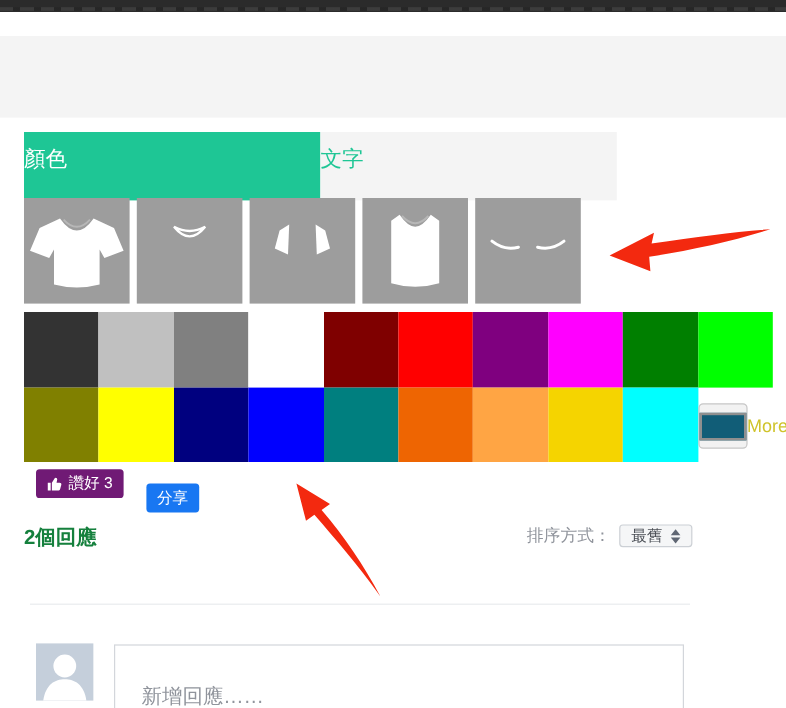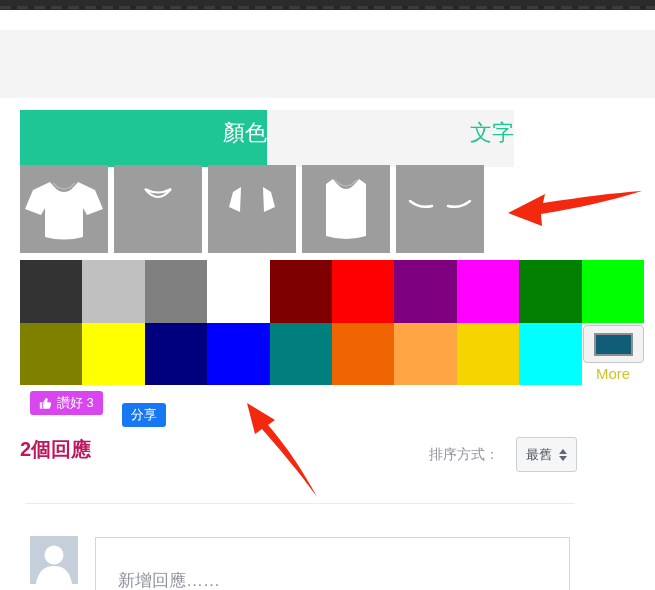--- a/index.html
+++ b/index.html
@@ -9,51 +9,51 @@
   
   .topbar { position:absolute; left:0; top:0; width:655px; height:10px; background:#2b2b2b; }
   .topbar::after { content:""; position:absolute; left:0; bottom:1px; height:3px; width:100%;
     background:repeating-linear-gradient(90deg,#4a4a4a 0 11px,#232323 11px 17px); opacity:.55; }
 
   
   .hero-band { position:absolute; left:0; top:30px; width:655px; height:68px; background:#f4f4f4; }
 
   
   .tabs { position:absolute; left:20px; top:110px; height:45px; display:flex; width:741px; }
-  .tab { width:247px; height:57px; line-height:45px; text-align:right; font-size:22px;
+  .tab { width:247px; height:57px; line-height:45px; text-align:left; font-size:18px;
          background:#f4f4f4; cursor:pointer; }
   .tab.active { color:#fff; }
 
   
   .thumbs { position:absolute; left:20px; top:165px; display:flex; gap:6px; }
   .thumb { width:88px; height:88px; background:#9d9d9d; cursor:pointer; }
   .thumb svg { display:block; }
 
   
   .swatch-row { position:absolute; left:20px; display:flex; }
   .swatch-row.r1 { top:260px; }
   .swatch-row.r2 { top:323px; }
   .swatch { width:62.4px; height:63px; cursor:pointer; }
   .swatch-row.r2 .swatch { height:62px; }
-  .more-cell { width:63px; display:flex; flex-direction:column; align-items:center; }
+  .more-cell { width:63px; display:flex; flex-direction:row; align-items:center; }
   .more-box { margin-top:2px; width:61px; height:38px; background:#f2f2f2; border:1px solid #c6c6c6;
               border-radius:4px; display:flex; align-items:center; justify-content:center; cursor:pointer; }
   .more-swatch { width:39px; height:23px; border:2px solid #8f8f8f; }
   .more-label { margin-top:2px; font-size:15px; color:#cfc32b; }
 
   
   .social { position:absolute; left:30px; top:391px; display:flex; gap:19px; }
   .fb-btn { height:24px; border:none; border-radius:3px; color:#fff; font-size:13px;
             font-family:inherit; padding:0 9px; display:flex; align-items:center; gap:5px; cursor:pointer; }
 
   
-  .comments-count { position:absolute; left:20px; top:436px; font-size:20px; font-weight:bold; color:#be185d; }
-  .sort-group { position:absolute; top:437px; right:78px; display:flex; align-items:center; gap:17px; }
+  .comments-count { position:absolute; left:20px; top:436px; font-size:17px; font-weight:bold; color:#15803d; }
+  .sort-group { position:absolute; top:437px; right:78px; display:flex; align-items:center; gap:7px; }
   .sort-label { font-size:14px; color:#90949c; }
-  .sort-select { height:35px; background:#f5f6f7; border:1px solid #ccd0d5; border-radius:3px;
+  .sort-select { height:19px; background:#f5f6f7; border:1px solid #ccd0d5; border-radius:3px;
                  display:flex; align-items:center; gap:7px; padding:0 9px; font-size:13px;
                  color:#4b4f56; cursor:pointer; }
   .arrows { display:inline-flex; flex-direction:column; gap:2px; }
   .tri-up { width:0; height:0; border-left:4px solid transparent; border-right:4px solid transparent;
             border-bottom:5px solid #5f6673; }
   .tri-down { width:0; height:0; border-left:4px solid transparent; border-right:4px solid transparent;
               border-top:5px solid #5f6673; }
 
   .divider { position:absolute; left:25px; top:503px; width:550px; height:1px; background:#e9ebee; }
 
@@ -136,21 +136,21 @@
     <div class="swatch" style="background-color: rgb(0, 255, 255);"></div>
     <div class="more-cell">
       <div class="more-box">
         <div class="more-swatch" style="background-color: rgb(17, 93, 119);"></div>
       </div>
       <div class="more-label">More</div>
     </div>
   </div>
 
   <div class="social">
-    <button class="fb-btn" style="background-color: #d946ef;">
+    <button class="fb-btn" style="background-color: #701a75;">
       <svg width="13" height="13" viewBox="0 0 16 16">
         <path d="M1 6.5 h3 v8 H1 Z M5.2 14.5 h6.3 c1 0 1.9-.7 2.2-1.7 l1.2-4.2 c.3-1.1-.5-2.1-1.7-2.1 H10 l.7-3.2 c.2-1-.6-2-1.6-2 -.4 0-.8.2-1 .6 L5.2 6.5 Z" fill="#ffffff"></path>
       </svg>
       <span>讚好 3</span>
     </button>
     <button class="fb-btn" style="background-color: rgb(24, 119, 242); margin-top: 12px;">
       <span>分享</span>
     </button>
   </div>
 

